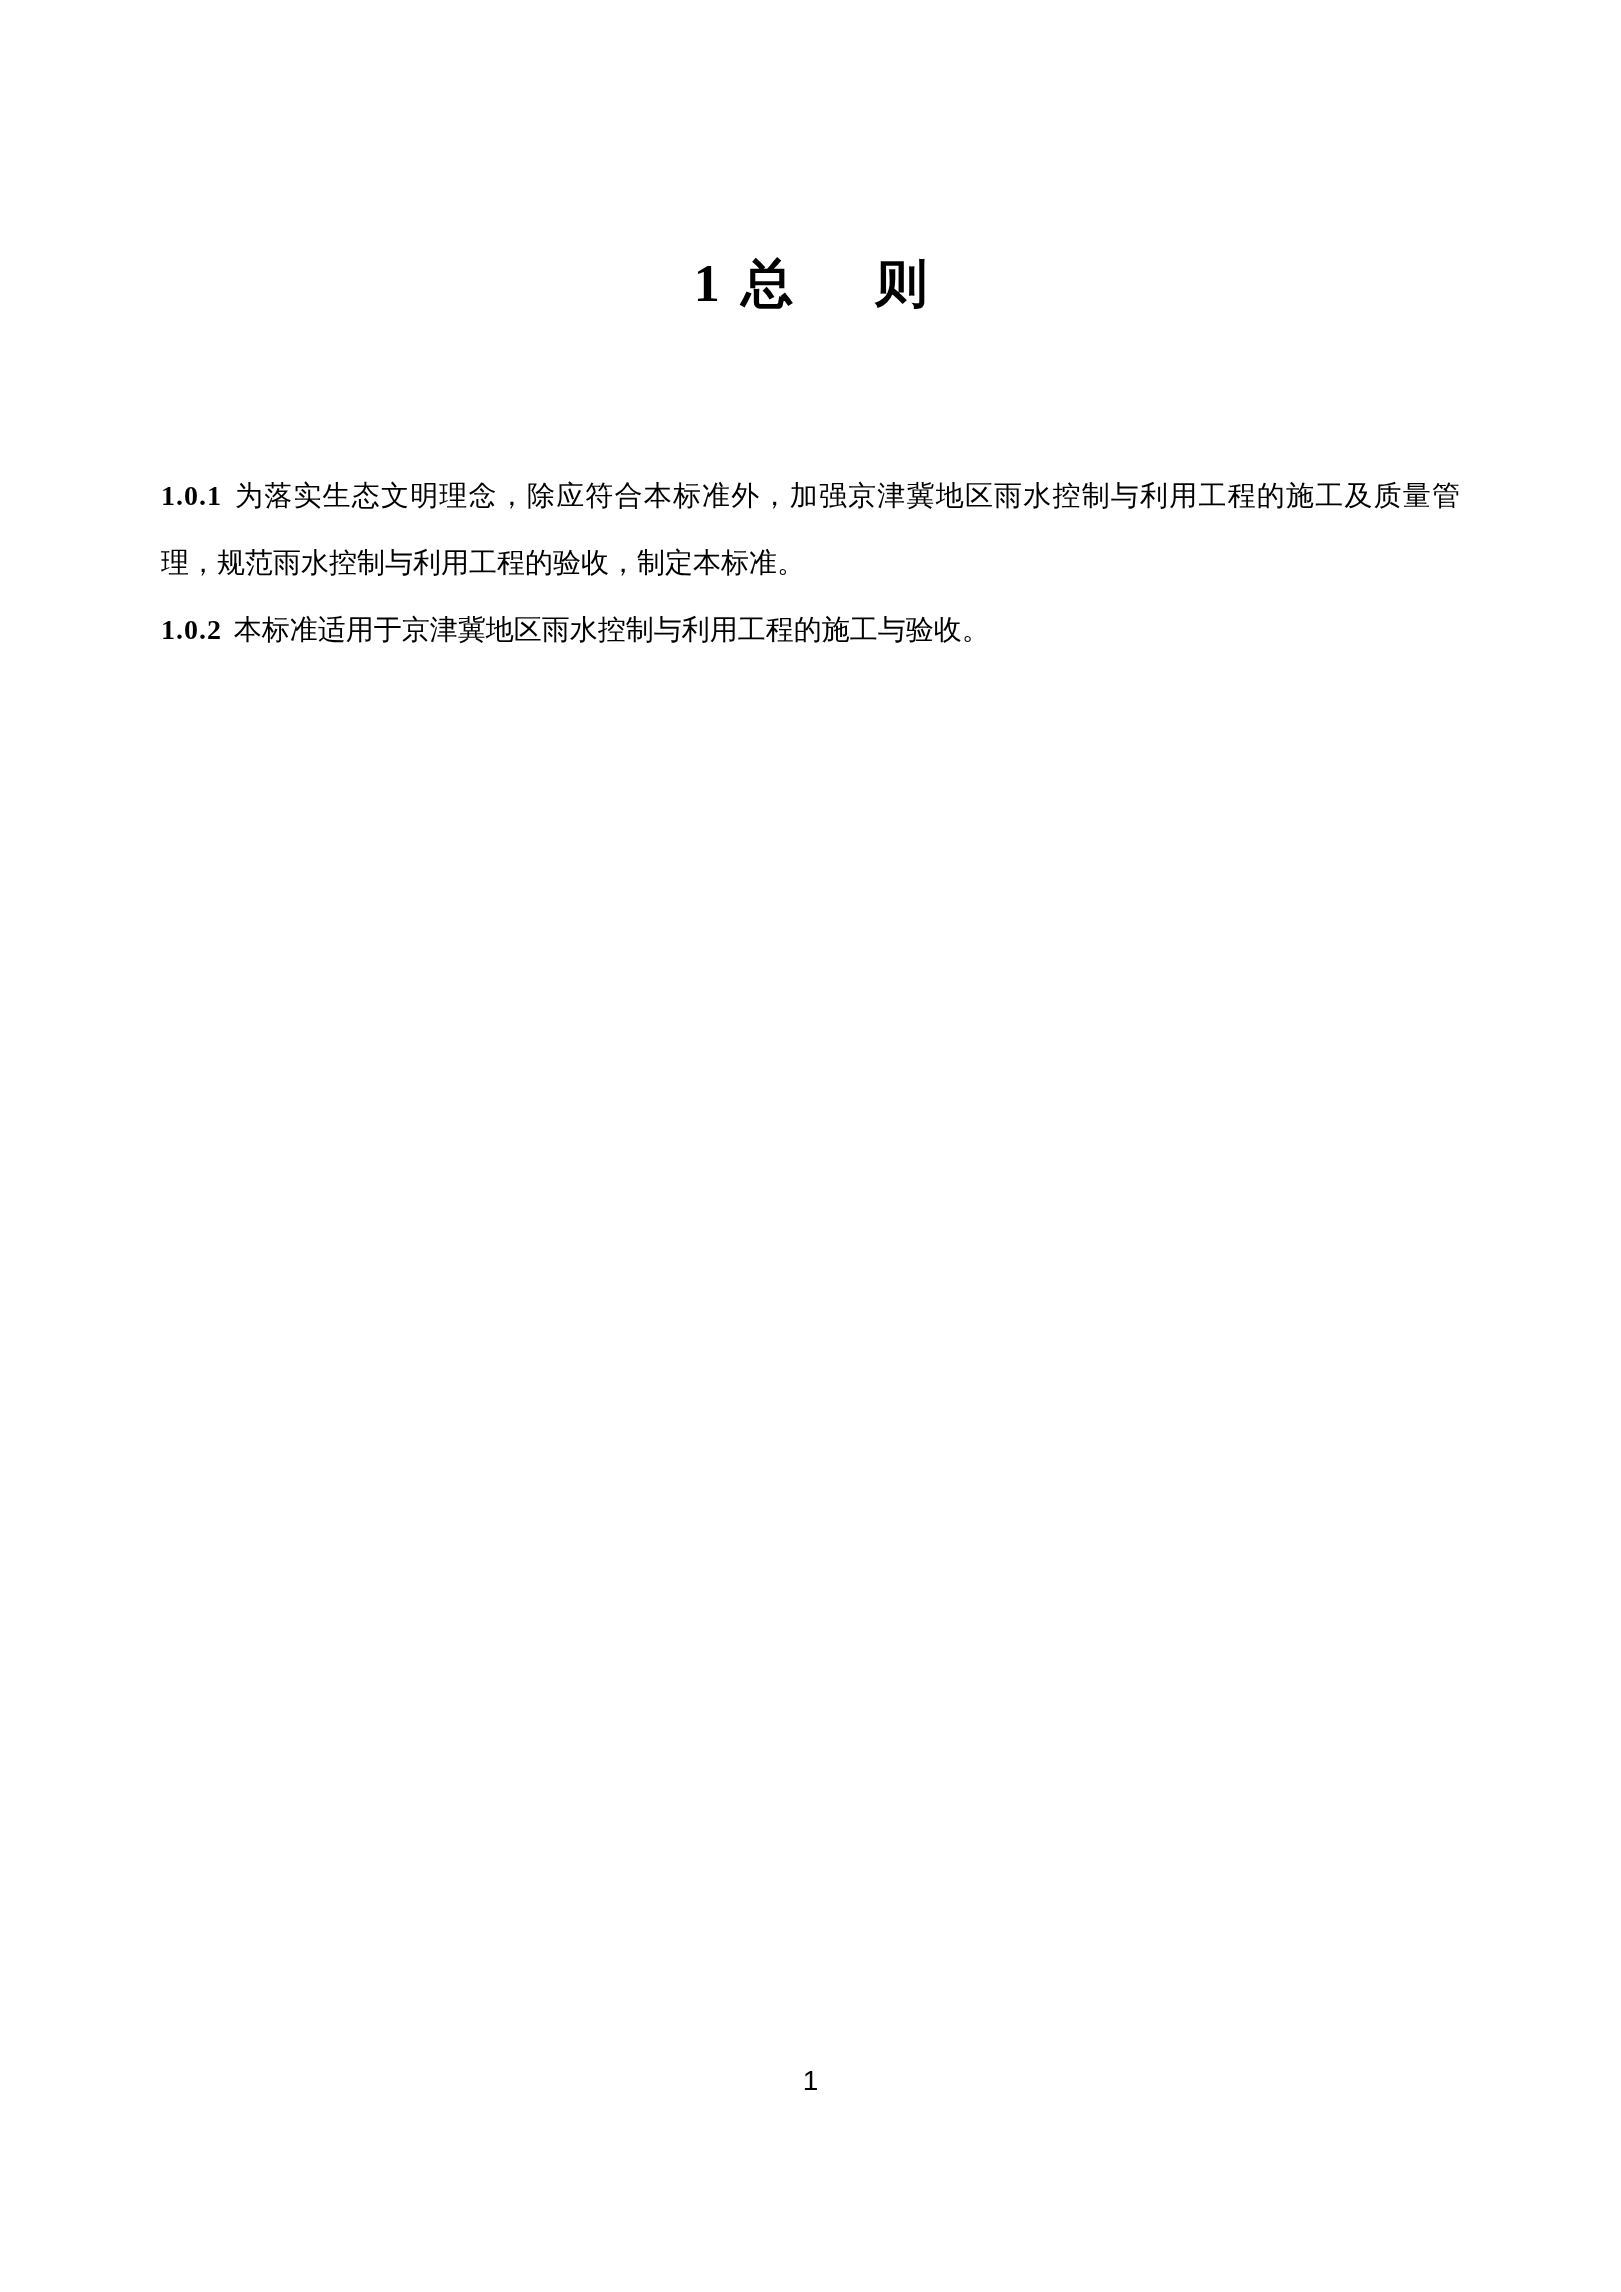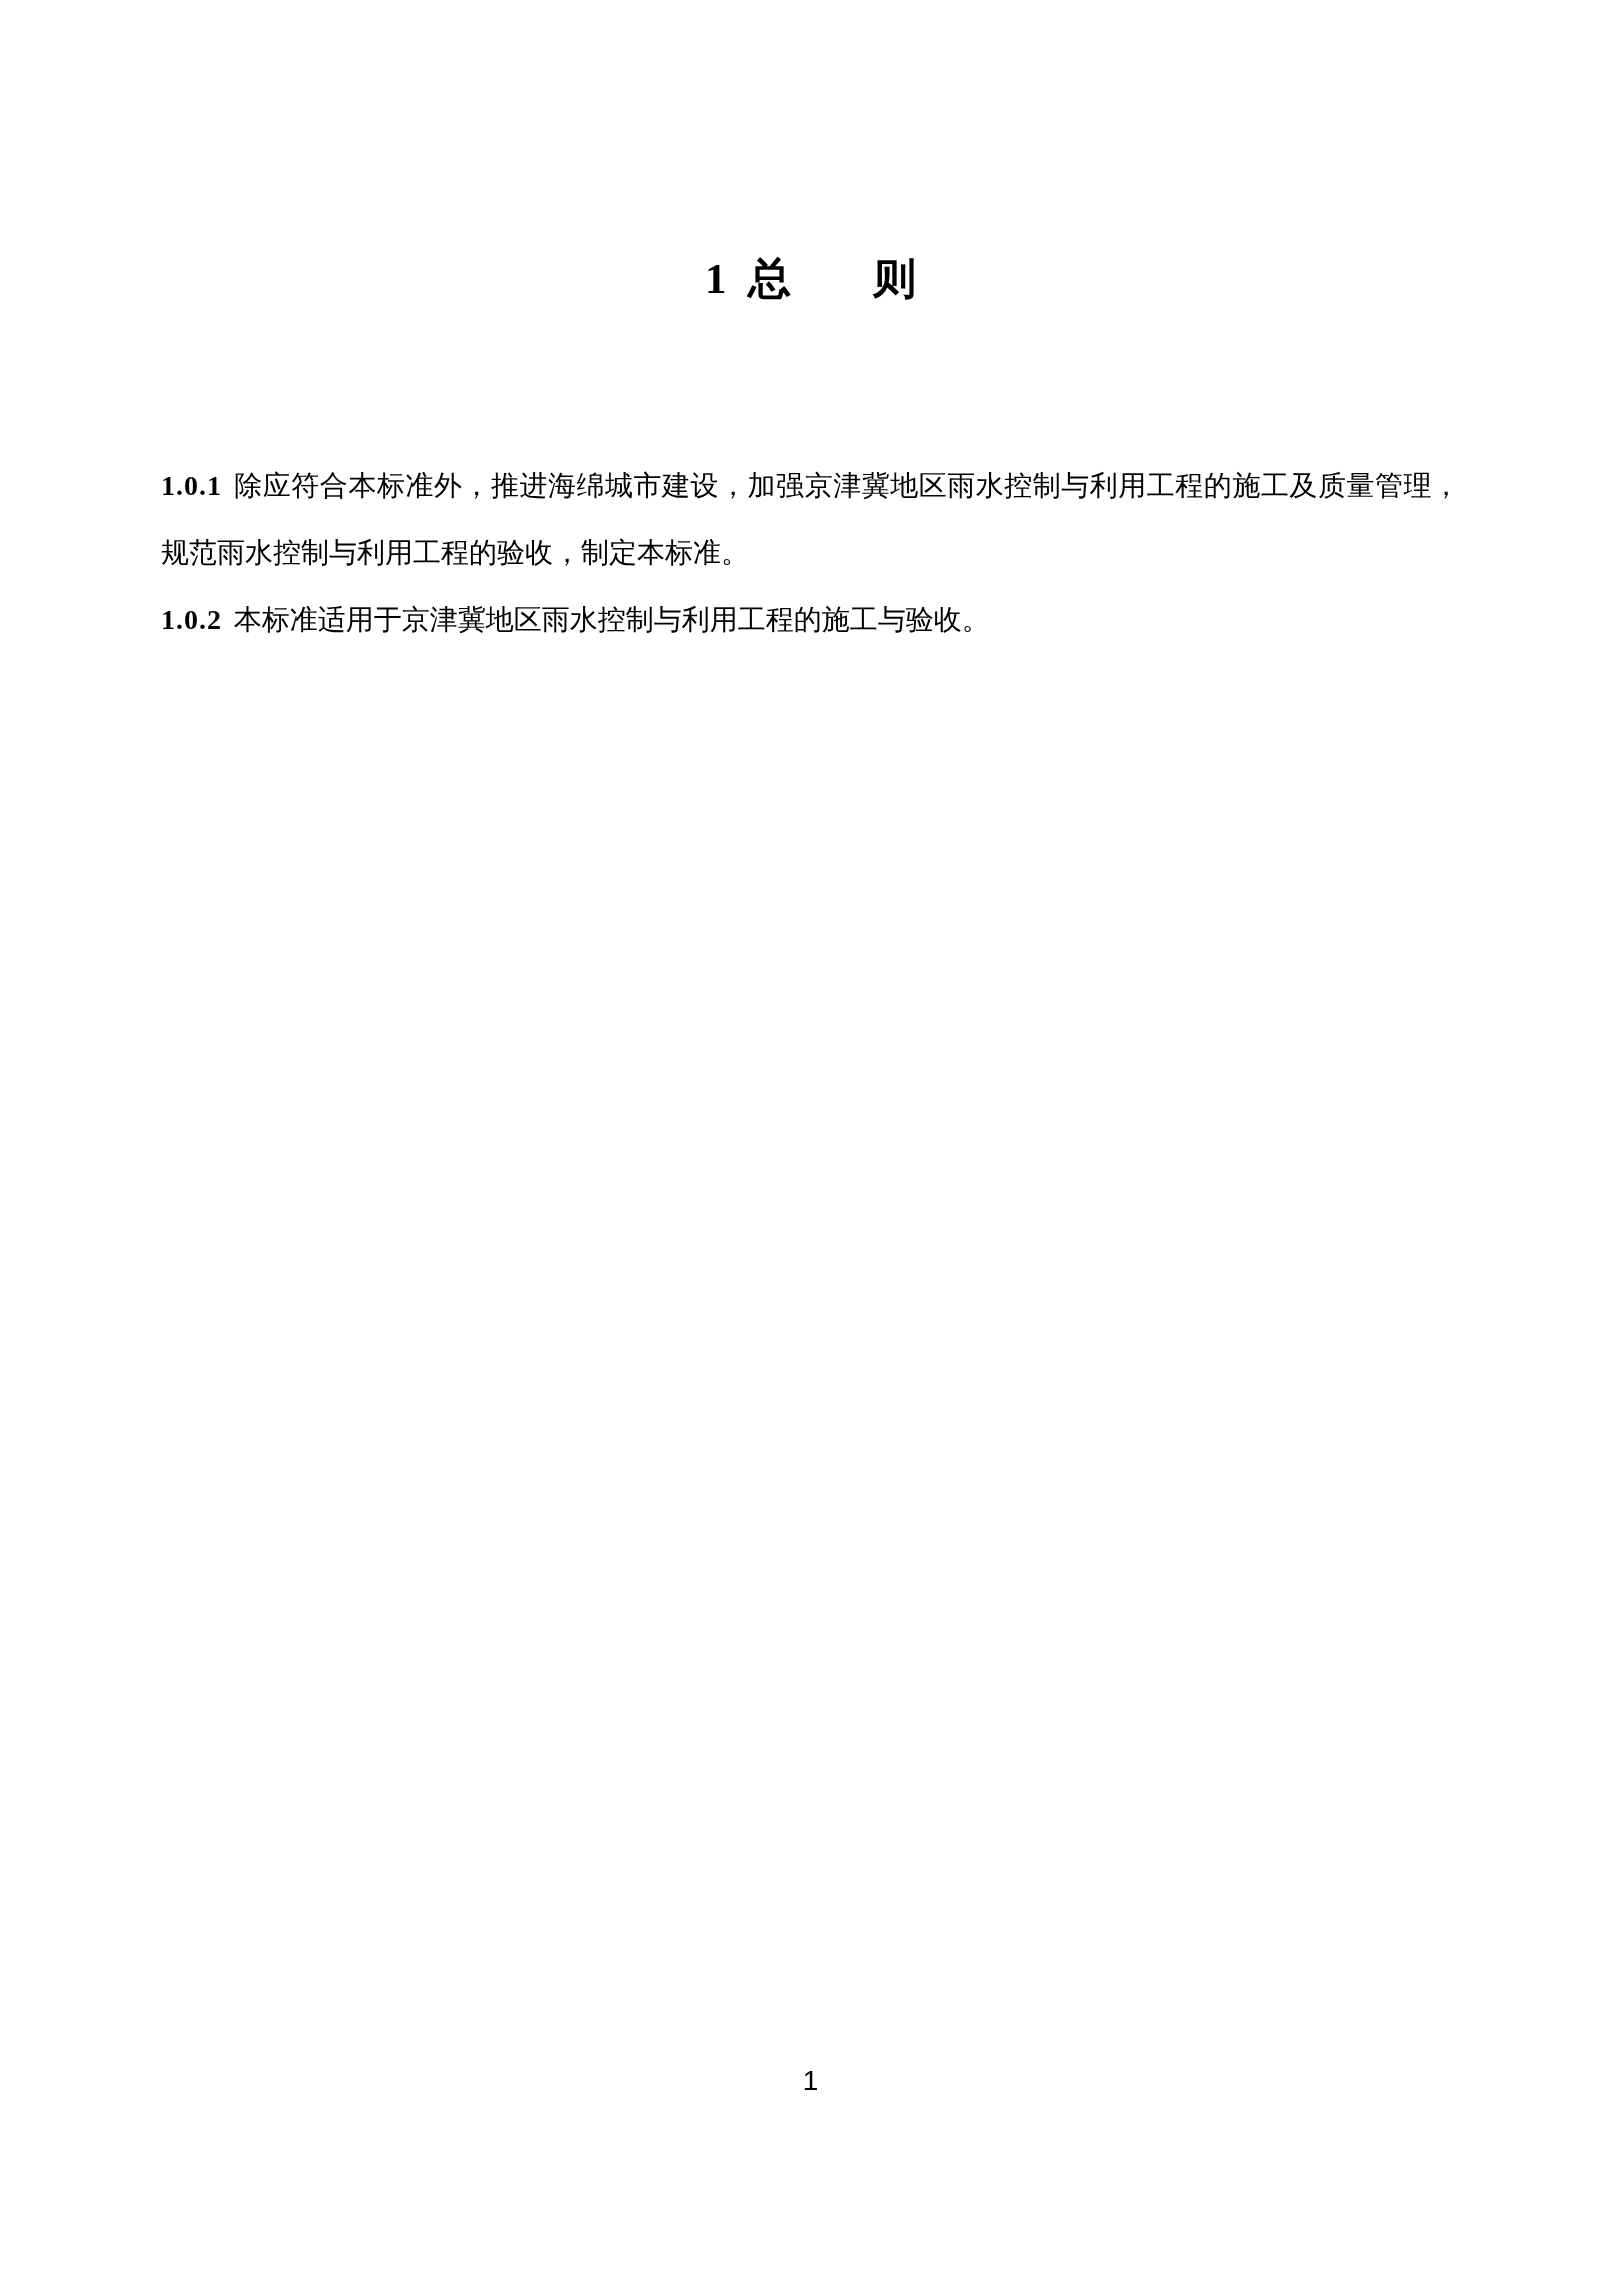--- a/index.html
+++ b/index.html
@@ -17,21 +17,21 @@
   }
   .page {
     position: absolute;
     inset: 0;
     background: #ffffff;
   }
   .doc-title {
     margin: 0;
     padding-top: 253px;
     text-align: center;
-    font-size: 43px;
+    font-size: 52px;
     font-weight: bold;
     line-height: 1.2;
     letter-spacing: 0;
   }
   .doc-title .gap-small { margin-left: 21.6px; }
   .doc-title .gap-large { margin-left: 82px; }
   .content {
     margin: 147px 161px 0 161px;
     font-size: 28px;
     line-height: 67px;
@@ -62,21 +62,21 @@
 <body>
 
 <div class="page">
 
   <h1 class="doc-title">
     <span>1</span><span class="gap-small">总</span><span class="gap-large">则</span>
   </h1>
 
   <div class="content">
 
-    <p class="clause"><span class="clause-num">1.0.1</span><span>除应符合本标准外，推进海绵城市建设，加强京津冀地区雨水控制与利用工程的施工及质量管理，规范雨水控制与利用工程的验收，制定本标准。</span></p>
+    <p class="clause"><span class="clause-num">1.0.1</span><span>为落实生态文明理念，除应符合本标准外，加强京津冀地区雨水控制与利用工程的施工及质量管理，规范雨水控制与利用工程的验收，制定本标准。</span></p>
 
     <p class="clause"><span class="clause-num">1.0.2</span><span>本标准适用于京津冀地区雨水控制与利用工程的施工与验收。</span></p>
 
 
 
   </div>
 
   <div class="page-footer">
     <span>1</span>
   </div>

